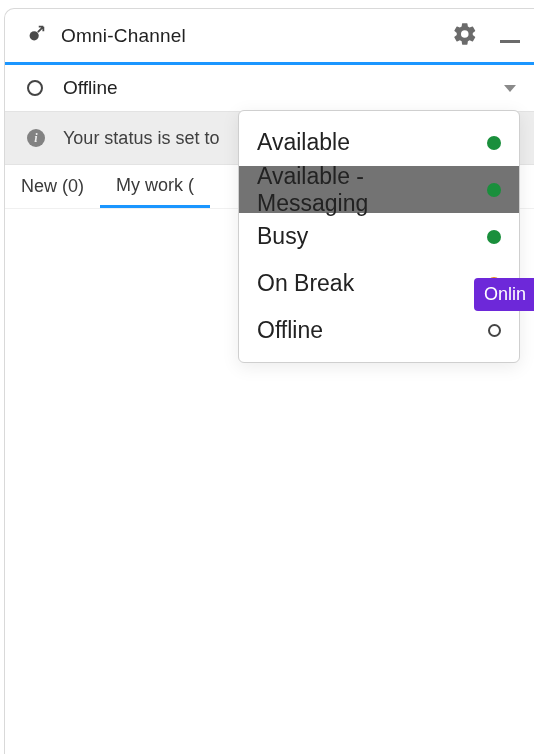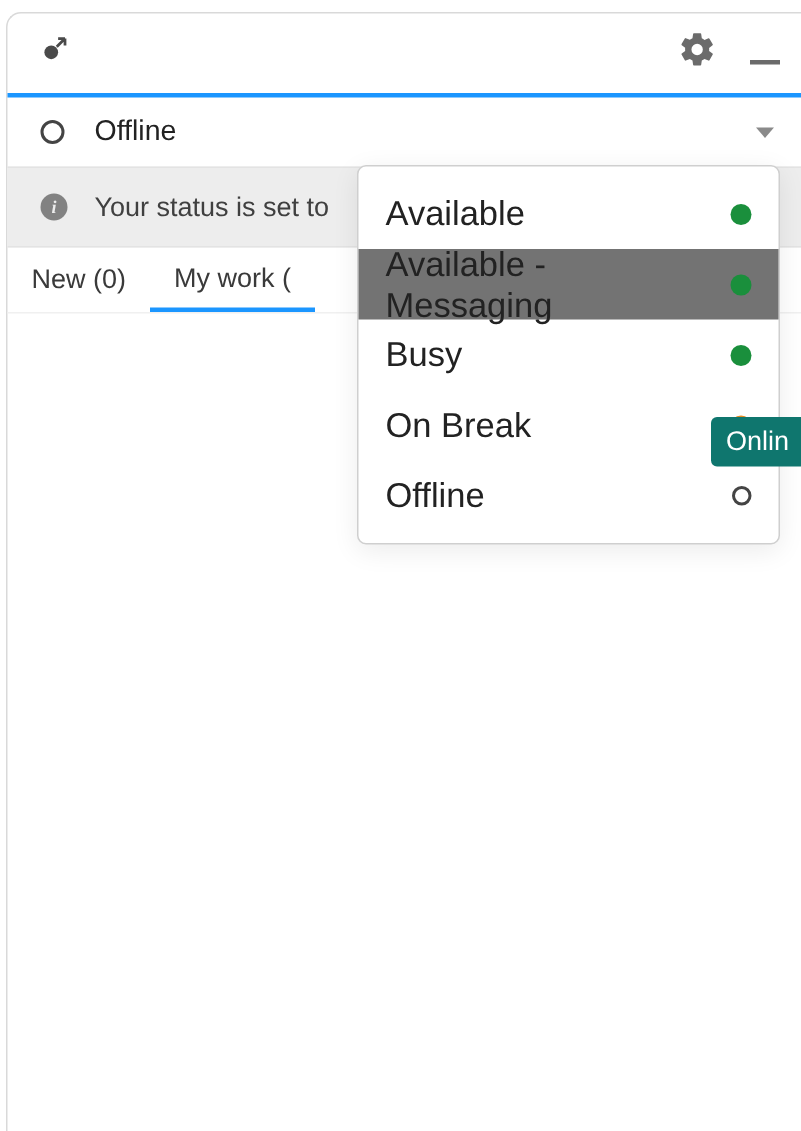--- a/index.html
+++ b/index.html
@@ -99,21 +99,21 @@
     width: 14px; height: 14px; border-radius: 50%;
   }
   .dot.green { background: #1a8f3c; }
   .dot.orange { background: #e68a1f; }
   .dot.hollow { background: #fff; border: 2px solid #444; width: 13px; height: 13px; }
   .dot.hidden-edge { background: #1a8f3c; }
 
   .tooltip {
     position: absolute;
     top: 278px; right: 0;
-    background: #0f766e;
+    background: #6d28d9;
     color: #fff;
     font-size: 18px;
     padding: 6px 8px 6px 10px;
     border-radius: 4px 0 0 4px;
     z-index: 20;
   }
 
   .omni-icon { width: 22px; height: 22px; }
 </style>
 </head>
@@ -121,20 +121,21 @@
 
 <div class="panel">
 
   <div class="header">
     <span>
       <svg class="omni-icon" viewBox="0 0 24 24" fill="none" stroke="#4a4a4a" stroke-width="2">
         <circle cx="10" cy="14" r="5" fill="#4a4a4a" stroke="none"></circle>
         <path d="M14 10 L20 4 M20 4 L20 9 M20 4 L15 4" stroke="#4a4a4a" stroke-width="2" fill="none"></path>
       </svg>
     </span>
+    <span class="title">Omni-Channel</span>
     <span class="spacer"></span>
     <span>
       <svg class="gear" viewBox="0 0 24 24" fill="#6b6b6b">
         <path d="M19.14,12.94a7.14,7.14,0,0,0,.05-.94,7.14,7.14,0,0,0-.05-.94l2.11-1.65a.5.5,0,0,0,.12-.64l-2-3.46a.5.5,0,0,0-.61-.22l-2.49,1a7,7,0,0,0-1.62-.94l-.38-2.65A.5.5,0,0,0,13.78,2H9.78a.5.5,0,0,0-.49.42L8.91,5.07a7,7,0,0,0-1.62.94l-2.49-1a.5.5,0,0,0-.61.22l-2,3.46a.5.5,0,0,0,.12.64l2.11,1.65a7.14,7.14,0,0,0-.05.94,7.14,7.14,0,0,0,.05.94L2.31,14.51a.5.5,0,0,0-.12.64l2,3.46a.5.5,0,0,0,.61.22l2.49-1a7,7,0,0,0,1.62.94l.38,2.65a.5.5,0,0,0,.49.42h4a.5.5,0,0,0,.49-.42l.38-2.65a7,7,0,0,0,1.62-.94l2.49,1a.5.5,0,0,0,.61-.22l2-3.46a.5.5,0,0,0-.12-.64ZM11.78,15.5A3.5,3.5,0,1,1,15.28,12,3.5,3.5,0,0,1,11.78,15.5Z"></path>
       </svg>
     </span>
     <div class="minimize"></div>
   </div>
 
   <div class="status-row">

